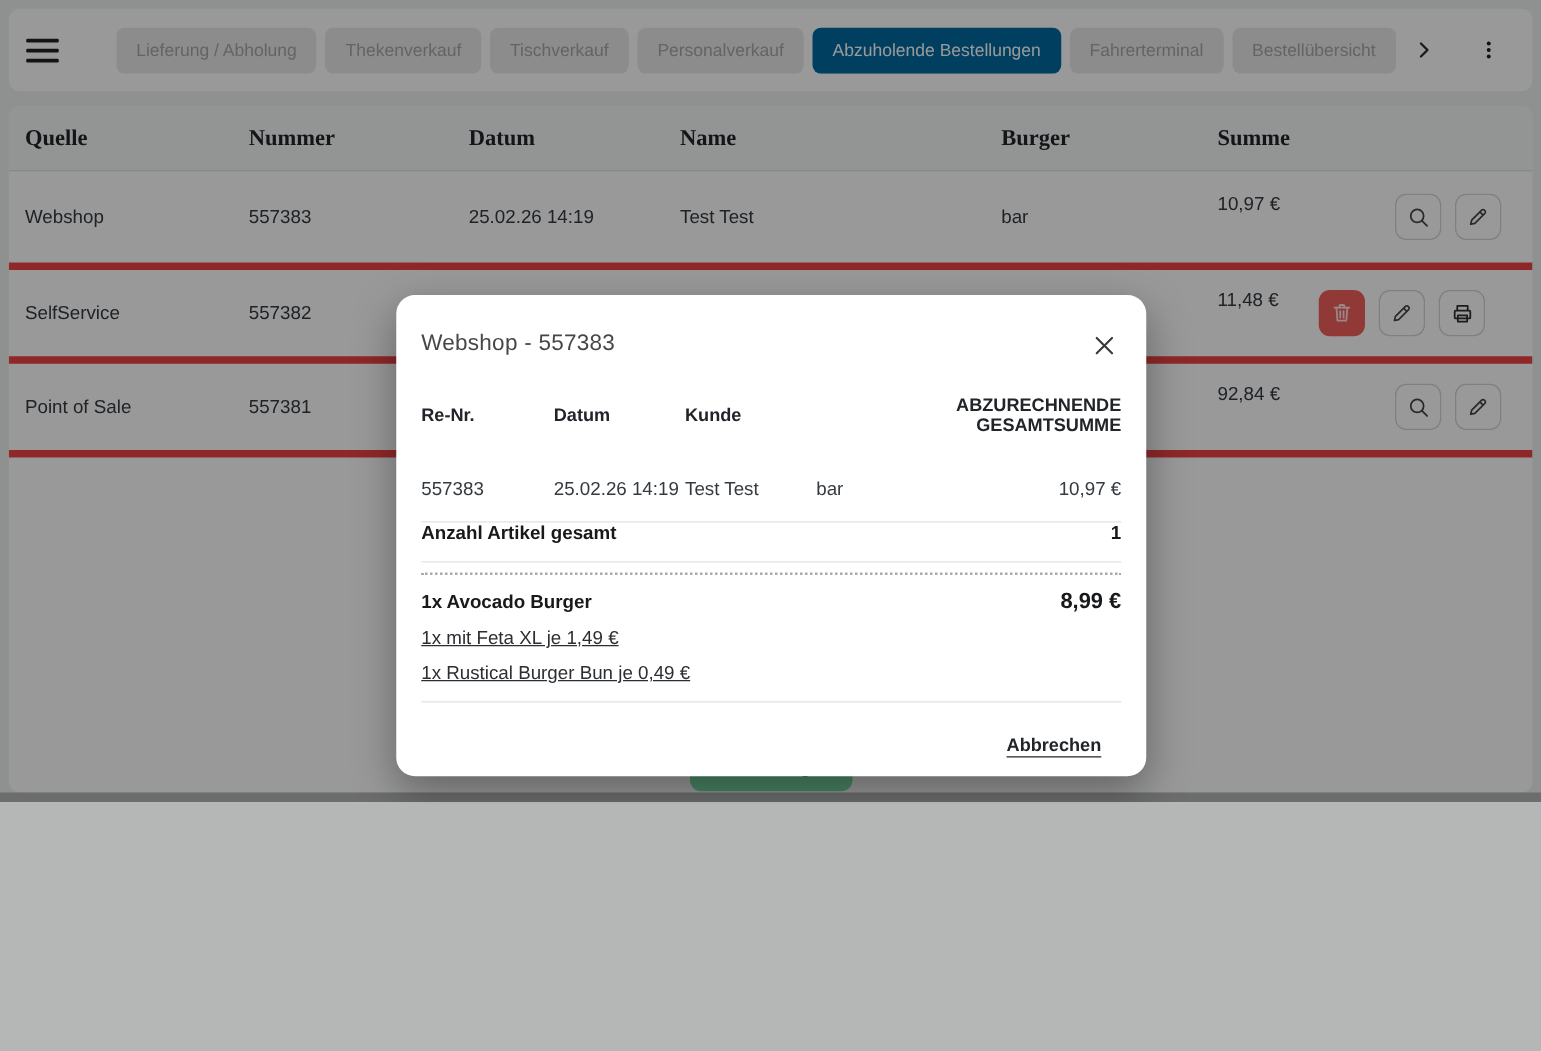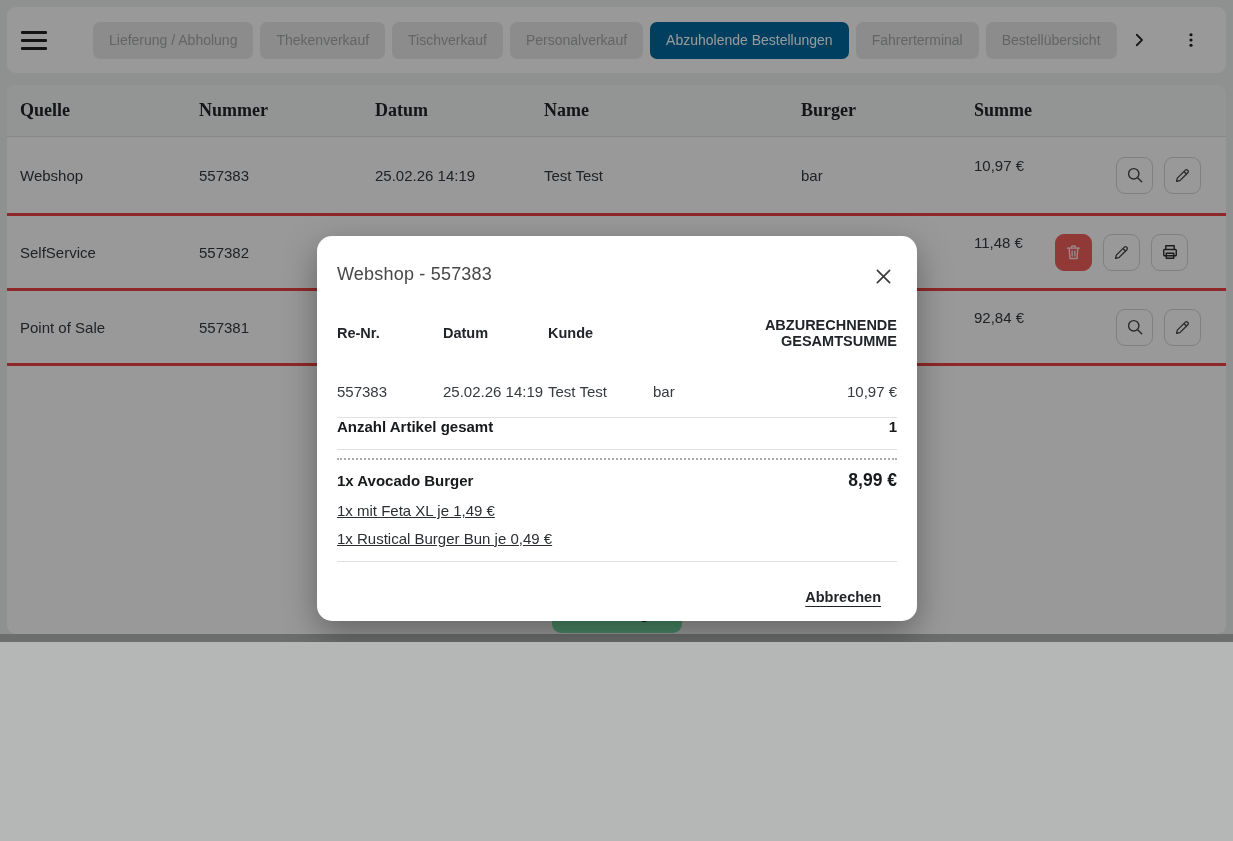--- a/index.html
+++ b/index.html
@@ -20,21 +20,21 @@
   .chevron{margin-left:auto;width:30px;height:30px;}
   .kebab{margin-left:22px;margin-right:6px;width:30px;height:30px;}
 
   
   .table-card{position:absolute;left:7px;top:85px;right:7px;bottom:8px;background:#ffffff;
               border-radius:9px;overflow:hidden;}
   .grid-row{display:grid;grid-template-columns:179px 176px 169px 257px 173px 1fr;
             align-items:center;padding-left:6px;padding-right:12px;box-sizing:border-box;}
   .thead{height:52px;background:#f6f7f7;border-bottom:1px solid #e2e3e4;}
   .thead div{font-weight:700;font-size:18px;color:#212529;padding-left:7px;font-family:Liberation Serif, serif;}
-  .trow{height:79px;border-bottom:3px solid #ef4444;font-size:15px;color:#343a40;}
+  .trow{height:79px;border-bottom:6px solid #ef4444;font-size:15px;color:#343a40;}
   .trow > div{padding-left:7px;}
   .actions{display:flex;justify-content:flex-end;gap:11px;padding-right:0;}
   .actions.inset{padding-right:13px;}
   .sqbtn{width:37px;height:37px;border:1px solid #d4d5d6;background:transparent;border-radius:9px;
          display:flex;align-items:center;justify-content:center;padding:0;cursor:pointer;}
   .sqbtn.danger{background:#f2605c;border-color:#f2605c;}
   .show-more{position:absolute;left:50%;bottom:1px;transform:translateX(-50%);
              background:#7be0a9;color:#143020;border:none;border-radius:9px;
              font-family:inherit;font-size:15px;font-weight:700;padding:0 15px;height:40px;cursor:pointer;}
 

